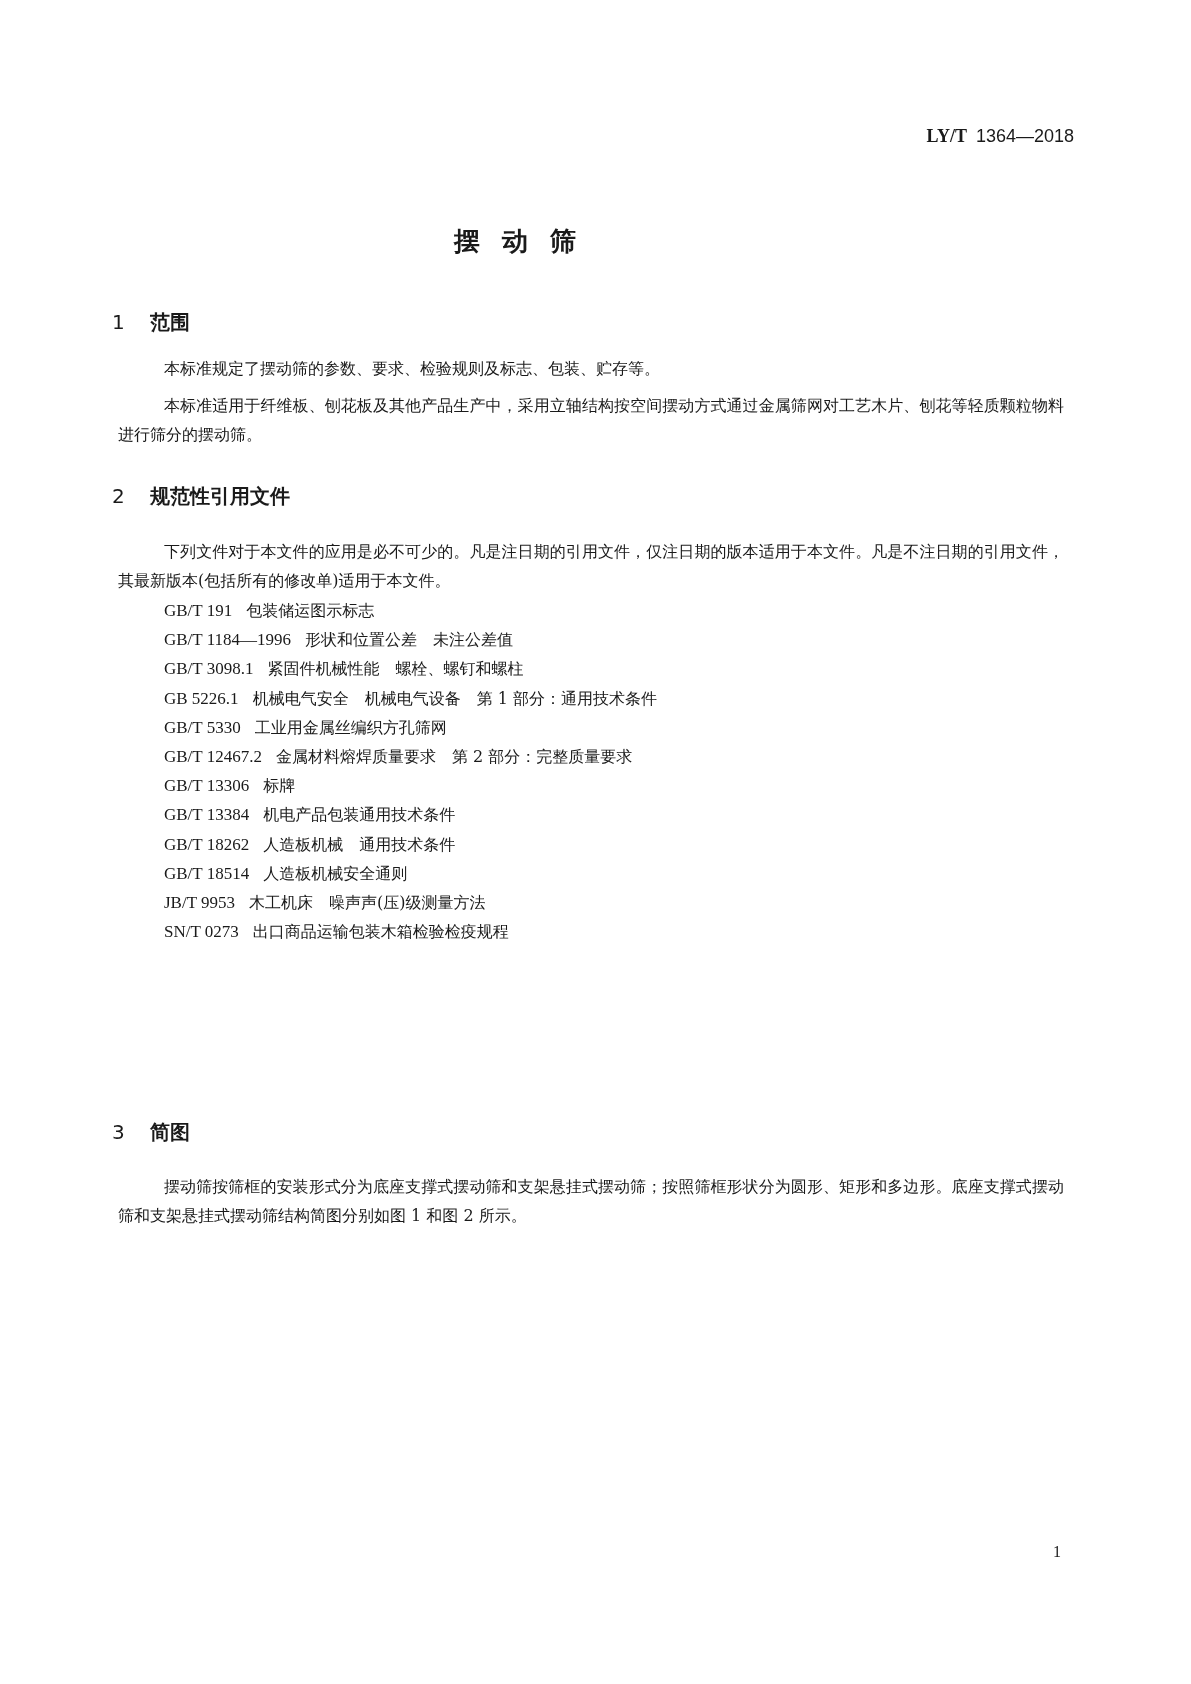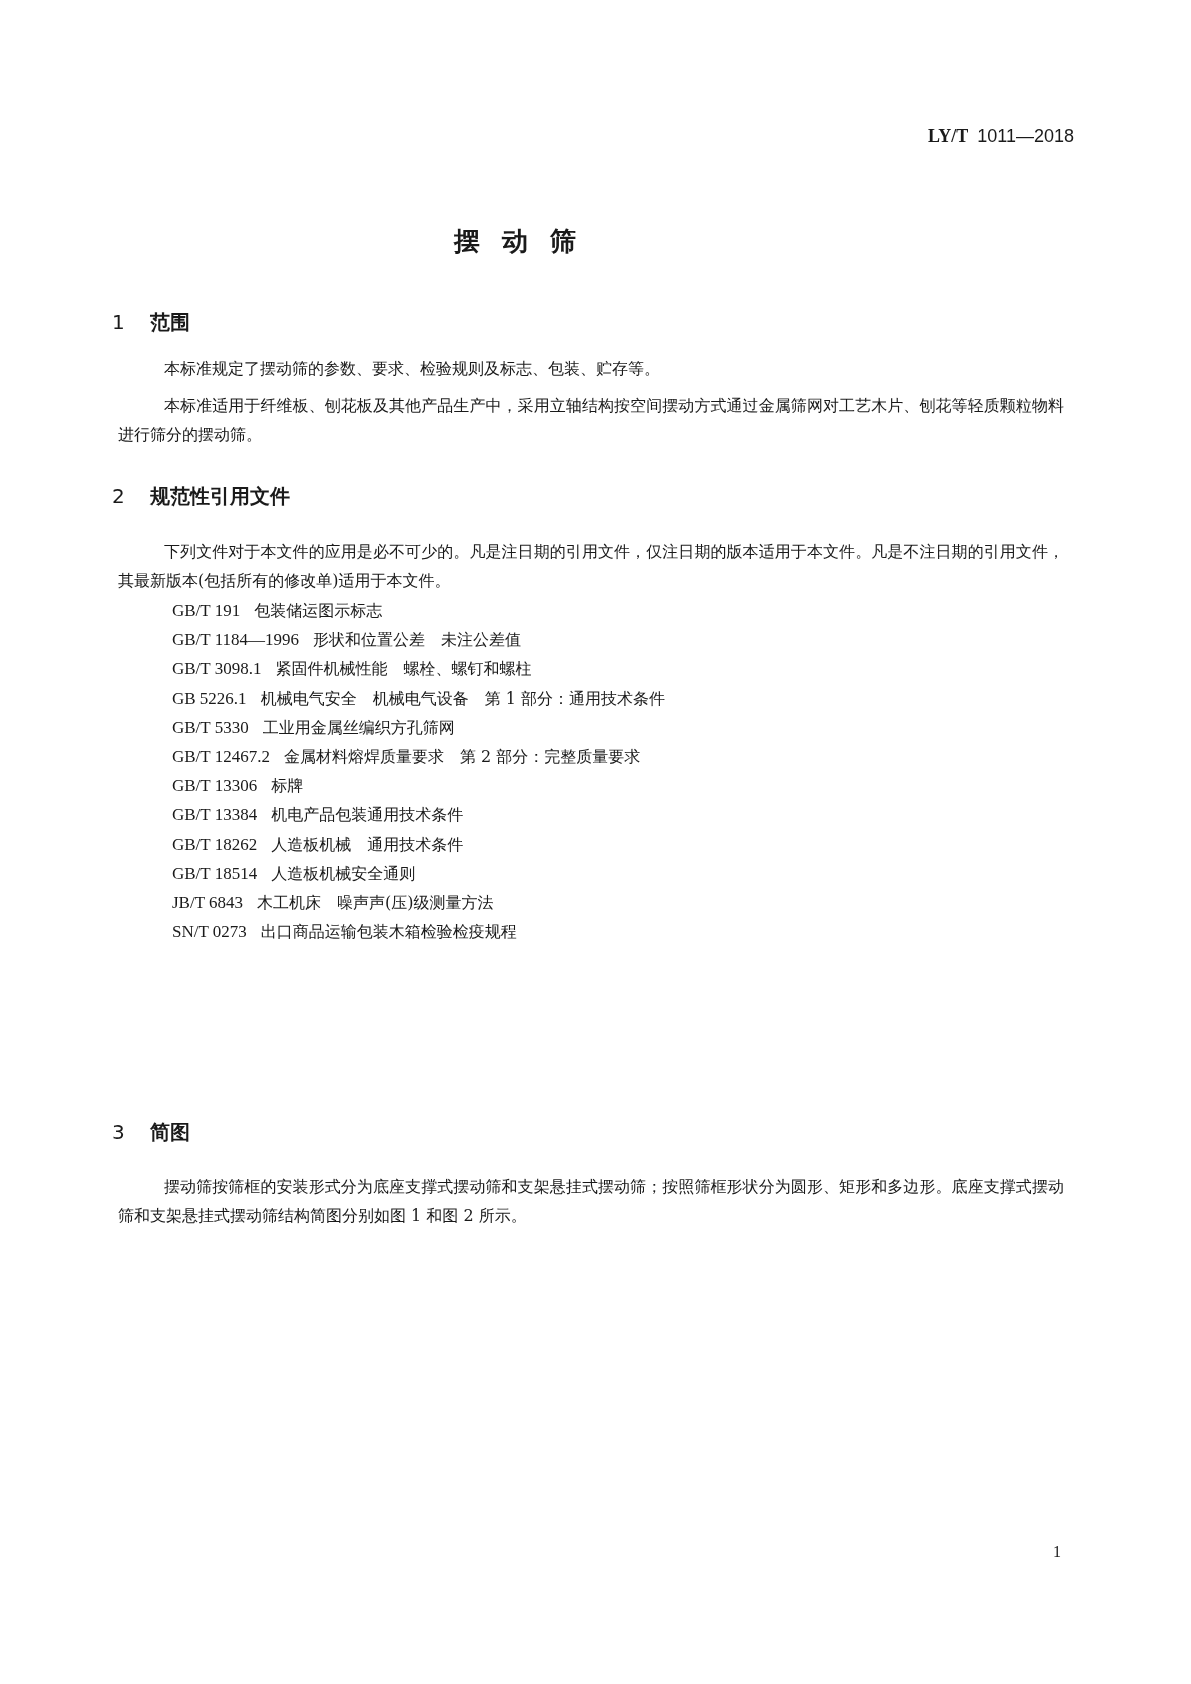--- a/index.html
+++ b/index.html
@@ -5,31 +5,31 @@
   html, body { margin: 0; padding: 0; background: #ffffff; }
   body { width: 1191px; height: 1684px; position: relative; overflow: hidden; color: #1a1a1a; font-family: "DejaVu Serif", "Liberation Serif", serif; }
   .abs { position: absolute; white-space: nowrap; }
   .std-code { top: 126px; right: 117px; font-family: "Liberation Serif", serif; font-size: 18px; }
   .std-code .code-prefix { font-weight: bold; font-family: "Liberation Serif", serif; }
   .std-code .code-num { font-family: "Liberation Sans", sans-serif; }
   .doc-title { top: 224px; left: 0; width: 1030px; text-align: center; font-family: "DejaVu Sans", sans-serif; font-size: 26px; font-weight: bold; letter-spacing: 22px; text-indent: 22px; }
   .heading { left: 112px; font-family: "DejaVu Sans", sans-serif; font-size: 20px; font-weight: bold; }
   .heading .num { display: inline-block; width: 38px; font-weight: normal; }
   .para { left: 118px; width: 946px; font-size: 16px; line-height: 29px; white-space: normal; text-align: justify; text-indent: 46px; }
-  .ref-list { left: 172px; font-size: 16px; }
+  .ref-list { left: 164px; font-size: 16px; }
   .ref-item { height: 29.2px; line-height: 29px; white-space: nowrap; }
   .ref-code { display: inline-block; font-family: "Liberation Serif", serif; font-size: 17px; margin-right: 14px; }
   .page-number { top: 1543px; left: 1053px; font-family: "Liberation Serif", serif; font-size: 16px; }
 </style>
 </head>
 <body>
 
 <div class="abs std-code">
   <span class="code-prefix">LY/T</span>&nbsp;
-  <span class="code-num">1011—2018</span>
+  <span class="code-num">1364—2018</span>
 </div>
 
 <div class="abs doc-title">摆动筛</div>
 
 <div class="abs heading" style="top:309px;">
   <span class="num">1</span><span>范围</span>
 </div>
 <div class="abs para" style="top:354px;">本标准规定了摆动筛的参数、要求、检验规则及标志、包装、贮存等。</div>
 <div class="abs para" style="top:391px;">本标准适用于纤维板、刨花板及其他产品生产中，采用立轴结构按空间摆动方式通过金属筛网对工艺木片、刨花等轻质颗粒物料进行筛分的摆动筛。</div>
 
@@ -42,21 +42,21 @@
   <div class="ref-item"><span class="ref-code">GB/T 191</span><span>包装储运图示标志</span></div>
   <div class="ref-item"><span class="ref-code">GB/T 1184—1996</span><span>形状和位置公差　未注公差值</span></div>
   <div class="ref-item"><span class="ref-code">GB/T 3098.1</span><span>紧固件机械性能　螺栓、螺钉和螺柱</span></div>
   <div class="ref-item"><span class="ref-code">GB 5226.1</span><span>机械电气安全　机械电气设备　第 1 部分：通用技术条件</span></div>
   <div class="ref-item"><span class="ref-code">GB/T 5330</span><span>工业用金属丝编织方孔筛网</span></div>
   <div class="ref-item"><span class="ref-code">GB/T 12467.2</span><span>金属材料熔焊质量要求　第 2 部分：完整质量要求</span></div>
   <div class="ref-item"><span class="ref-code">GB/T 13306</span><span>标牌</span></div>
   <div class="ref-item"><span class="ref-code">GB/T 13384</span><span>机电产品包装通用技术条件</span></div>
   <div class="ref-item"><span class="ref-code">GB/T 18262</span><span>人造板机械　通用技术条件</span></div>
   <div class="ref-item"><span class="ref-code">GB/T 18514</span><span>人造板机械安全通则</span></div>
-  <div class="ref-item"><span class="ref-code">JB/T 6843</span><span>木工机床　噪声声(压)级测量方法</span></div>
+  <div class="ref-item"><span class="ref-code">JB/T 9953</span><span>木工机床　噪声声(压)级测量方法</span></div>
   <div class="ref-item"><span class="ref-code">SN/T 0273</span><span>出口商品运输包装木箱检验检疫规程</span></div>
 </div>
 
 <div class="abs heading" style="top:1119px;">
   <span class="num">3</span><span>简图</span>
 </div>
 <div class="abs para" style="top:1172px;">摆动筛按筛框的安装形式分为底座支撑式摆动筛和支架悬挂式摆动筛；按照筛框形状分为圆形、矩形和多边形。底座支撑式摆动筛和支架悬挂式摆动筛结构简图分别如图 1 和图 2 所示。</div>
 
 <div class="abs page-number">1</div>
 

